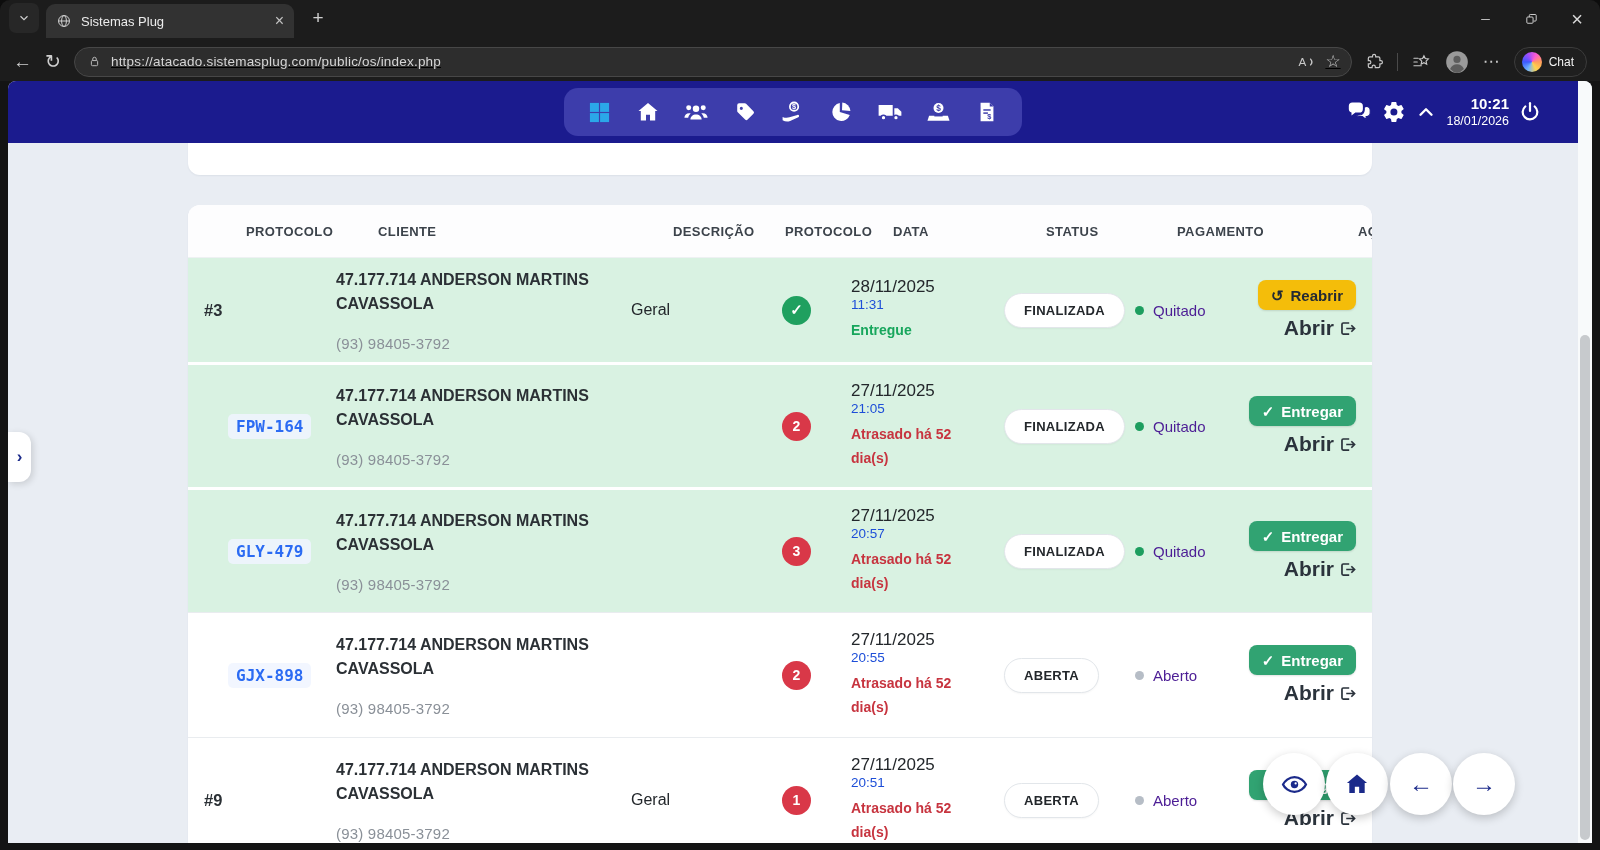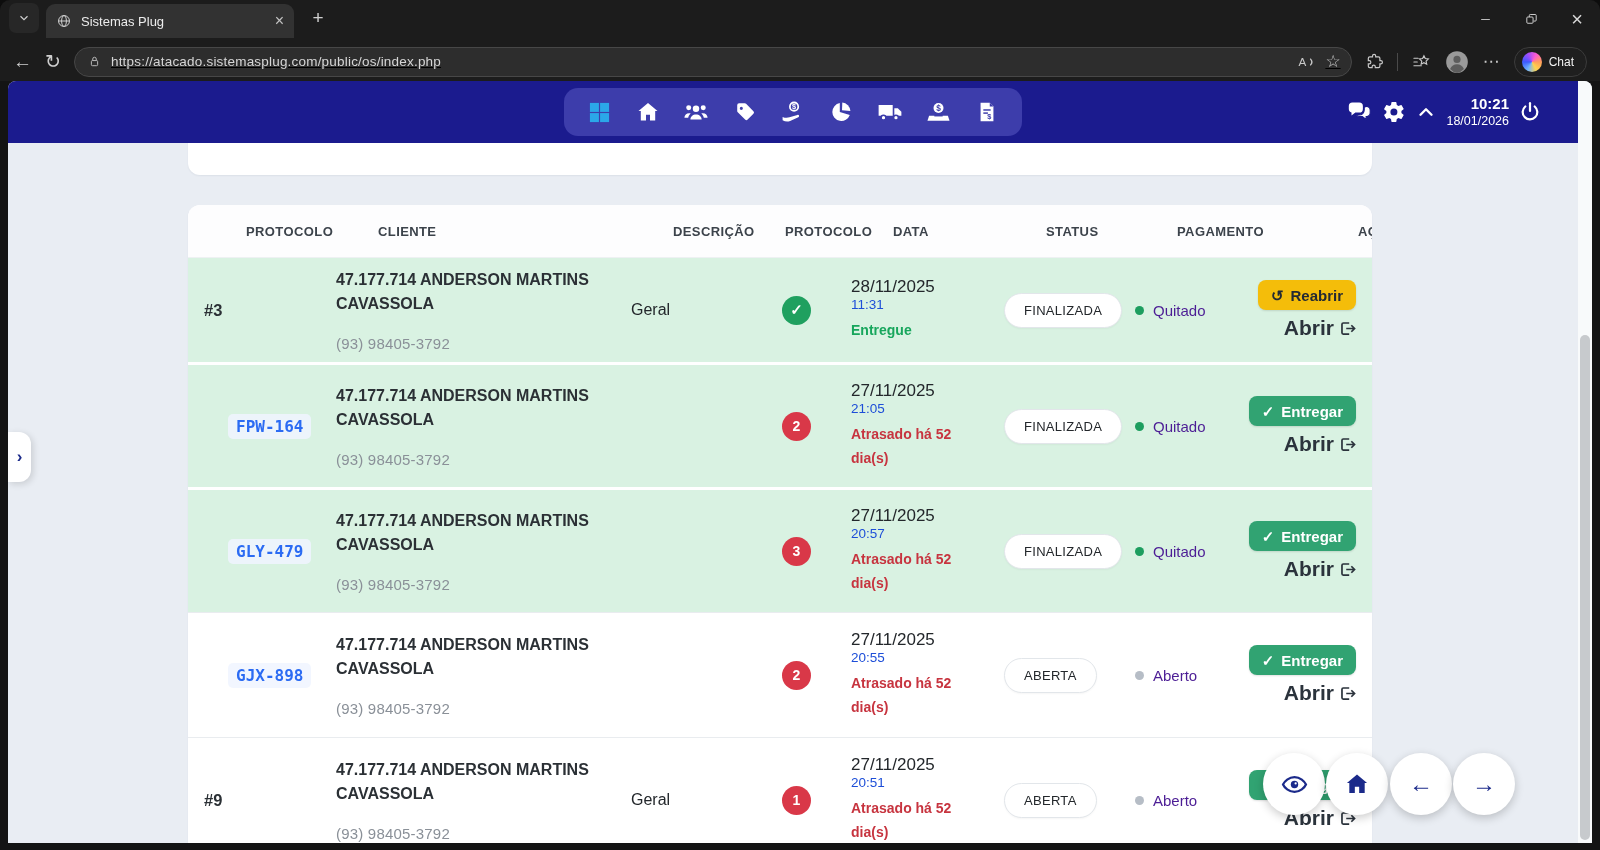--- a/index.html
+++ b/index.html
@@ -85,21 +85,21 @@
   .badge { width:29px; height:29px; border-radius:50%; display:flex; align-items:center; justify-content:center;
            color:#fff; font-size:14px; font-weight:700; justify-self:start; margin-left:39px; }
   .badge-check { background:#1fa05f; font-size:15px; }
   .badge-num { background:#d93848; }
   .ddate { font-size:17px; font-weight:500; color:#23272b; }
   .dtime { font-size:13.5px; color:#1d4ed8; }
   .dnote { font-size:14px; font-weight:700; margin-top:7px; width:112px; line-height:1.7; }
   .note-green { color:#17a65c; }
   .note-red { color:#c7343f; }
   .pill { display:inline-block; padding:9px 19px; border-radius:999px; background:#fff; border:1px solid #e2e6ea;
-          font-size:13px; font-weight:400; letter-spacing:.3px; color:#23272b; box-shadow:0 1px 2px rgba(0,0,0,.04); }
+          font-size:13px; font-weight:700; letter-spacing:.3px; color:#23272b; box-shadow:0 1px 2px rgba(0,0,0,.04); }
   .paycell { display:flex; align-items:center; gap:9px; font-size:15px; color:#4c1d95; font-weight:500; }
   .dot { width:9px; height:9px; border-radius:50%; }
   .dot-paid { background:#1d9e5f; }
   .dot-open { background:#b6bdc6; }
   .actcell { display:flex; flex-direction:column; align-items:flex-end; gap:6px; padding:10px 0; }
   .btn { display:inline-flex; align-items:center; gap:7px; height:30px; padding:0 13px; border:none; border-radius:8px;
          font-size:15px; font-weight:700; font-family:inherit; box-shadow:0 1px 2px rgba(0,0,0,.12); }
   .btn-warn { background:#f4bd0a; color:#232a33; }
   .btn-succ { background:#31a372; color:#fff; }
   .btn .bi { font-size:15px; font-weight:700; line-height:1; }

